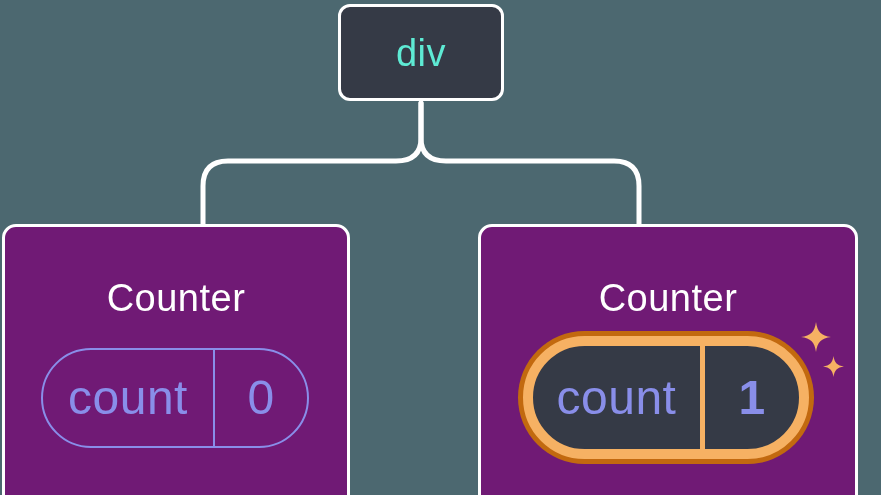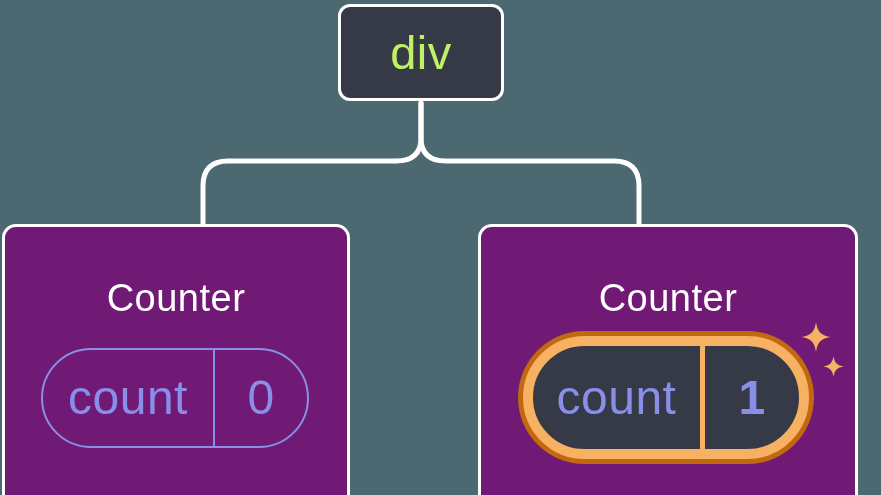--- a/index.html
+++ b/index.html
@@ -14,21 +14,21 @@
     position:absolute;
     background:#353A46;
     border:3px solid #FFFFFF;
   }
   .root-box{
     left:338px;top:4px;width:166px;height:97px;
     border-radius:12px;
     display:flex;align-items:center;justify-content:center;
   }
   .root-label{
-    color:#bef264;font-size:47px;line-height:1;letter-spacing:.5px;
+    color:#5eead4;font-size:38px;line-height:1;letter-spacing:.5px;
   }
   .connector{
     position:absolute;left:0;top:0;width:881px;height:240px;
     pointer-events:none;
   }
   .card{
     position:absolute;top:224px;height:296px;
     background:#701a75;border:3px solid #FFFFFF;border-radius:14px;
   }
   .card-left{left:2px;width:348px;}

